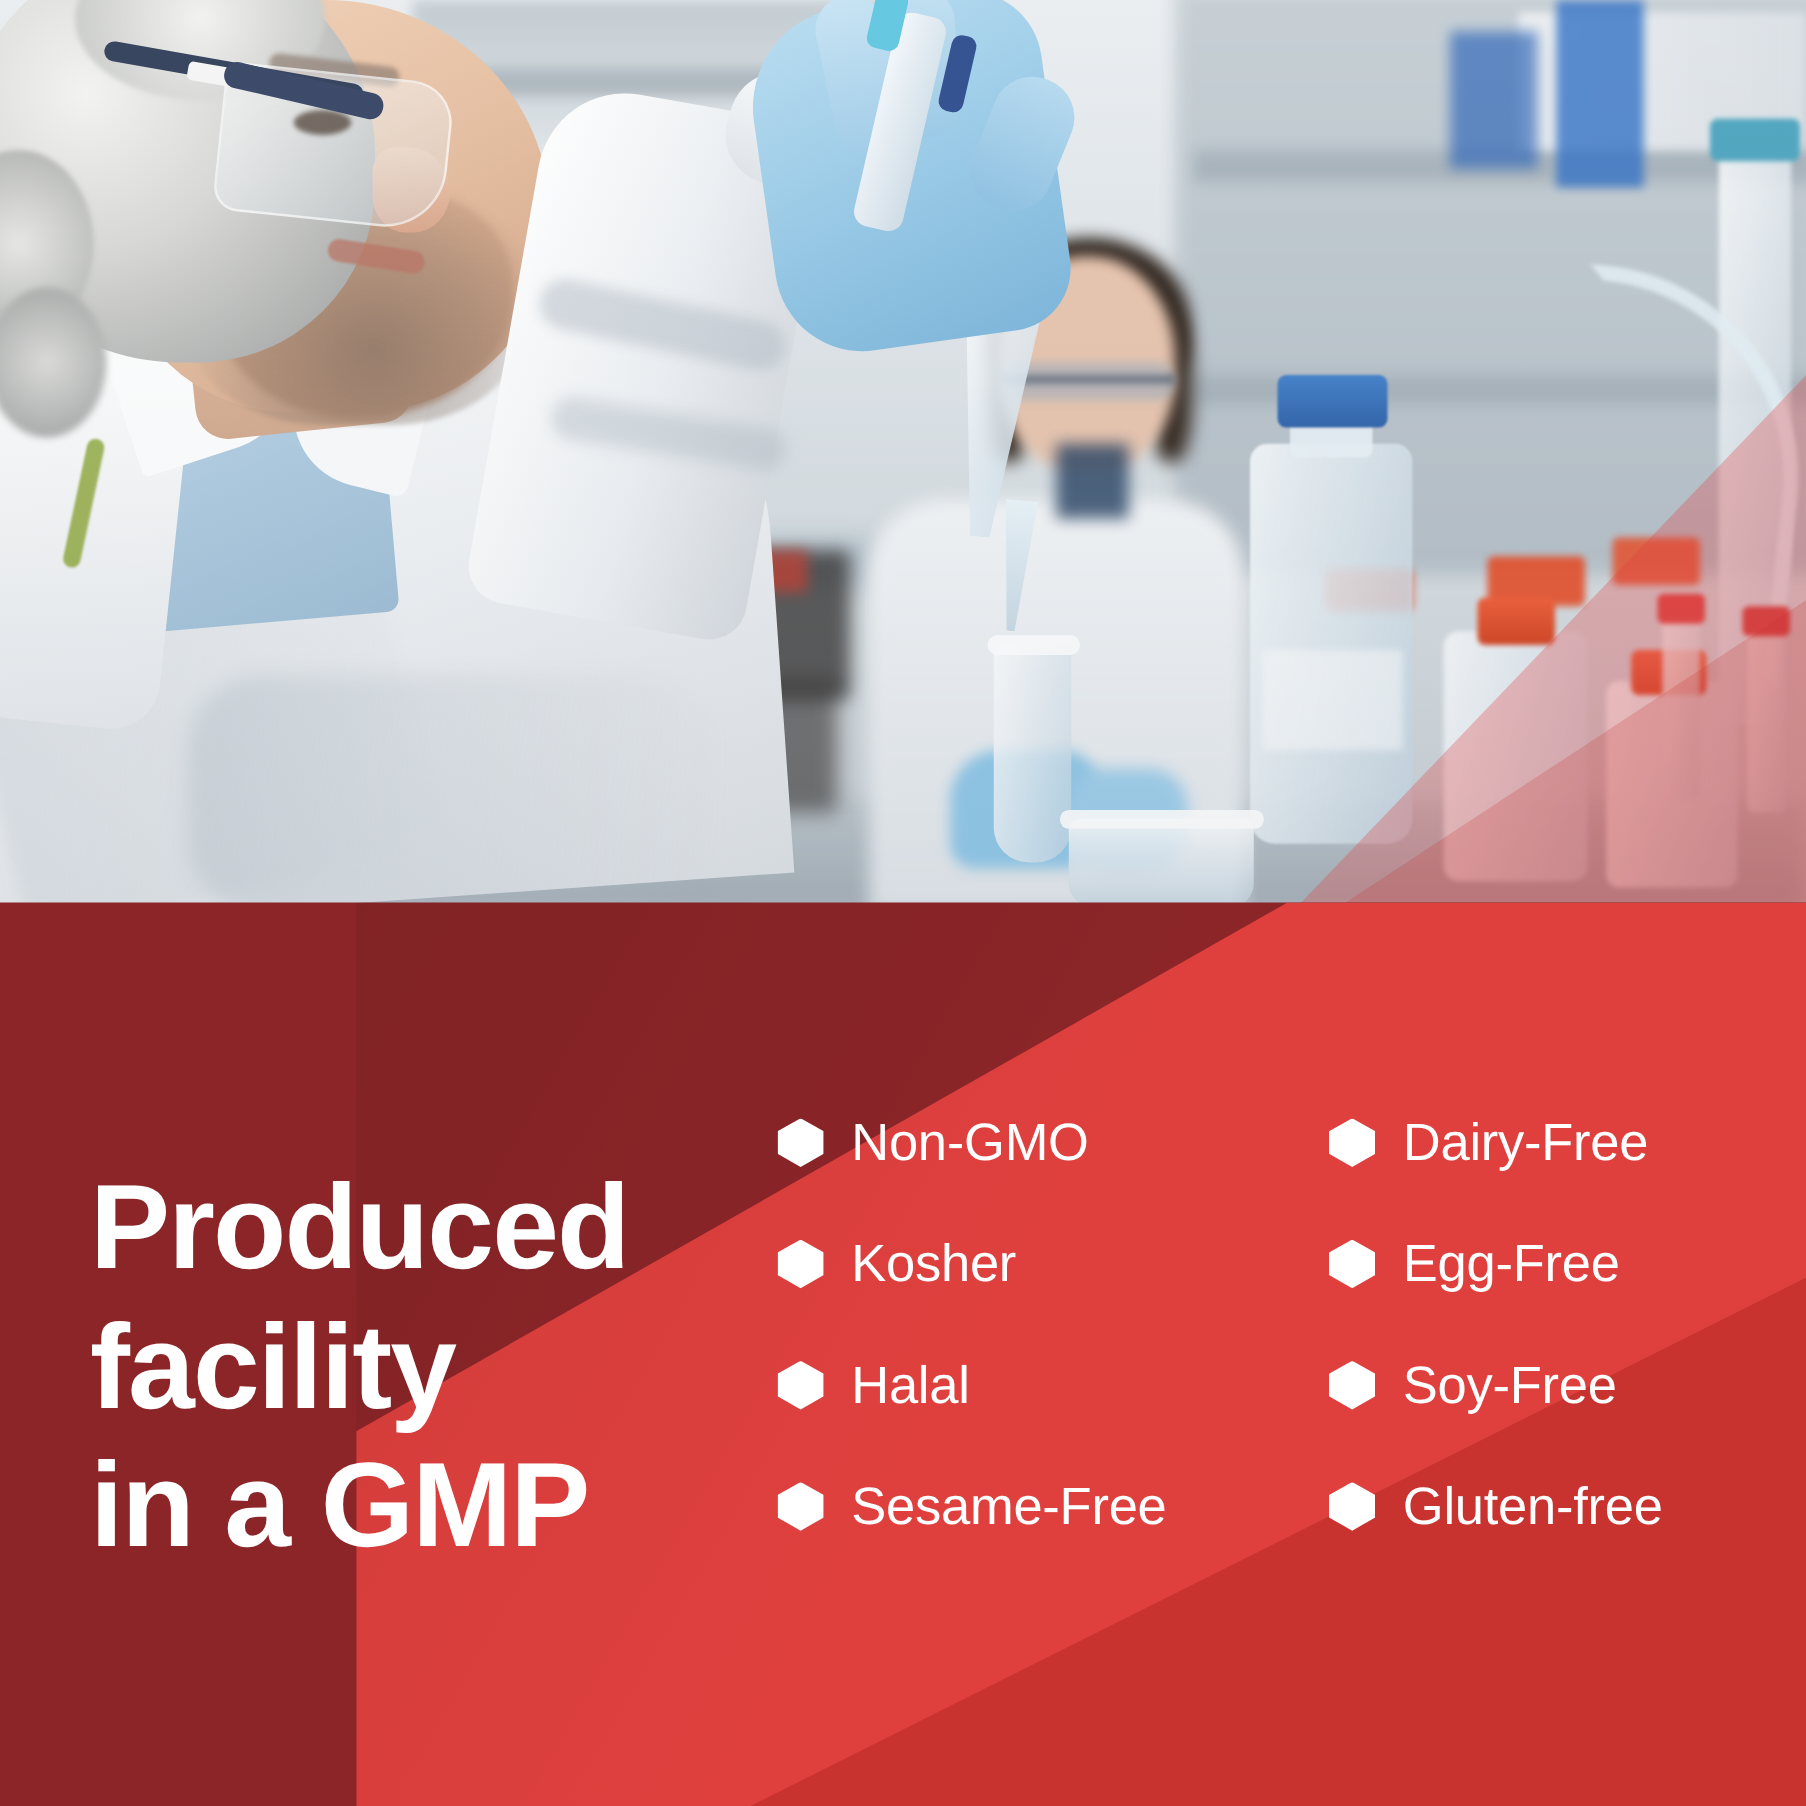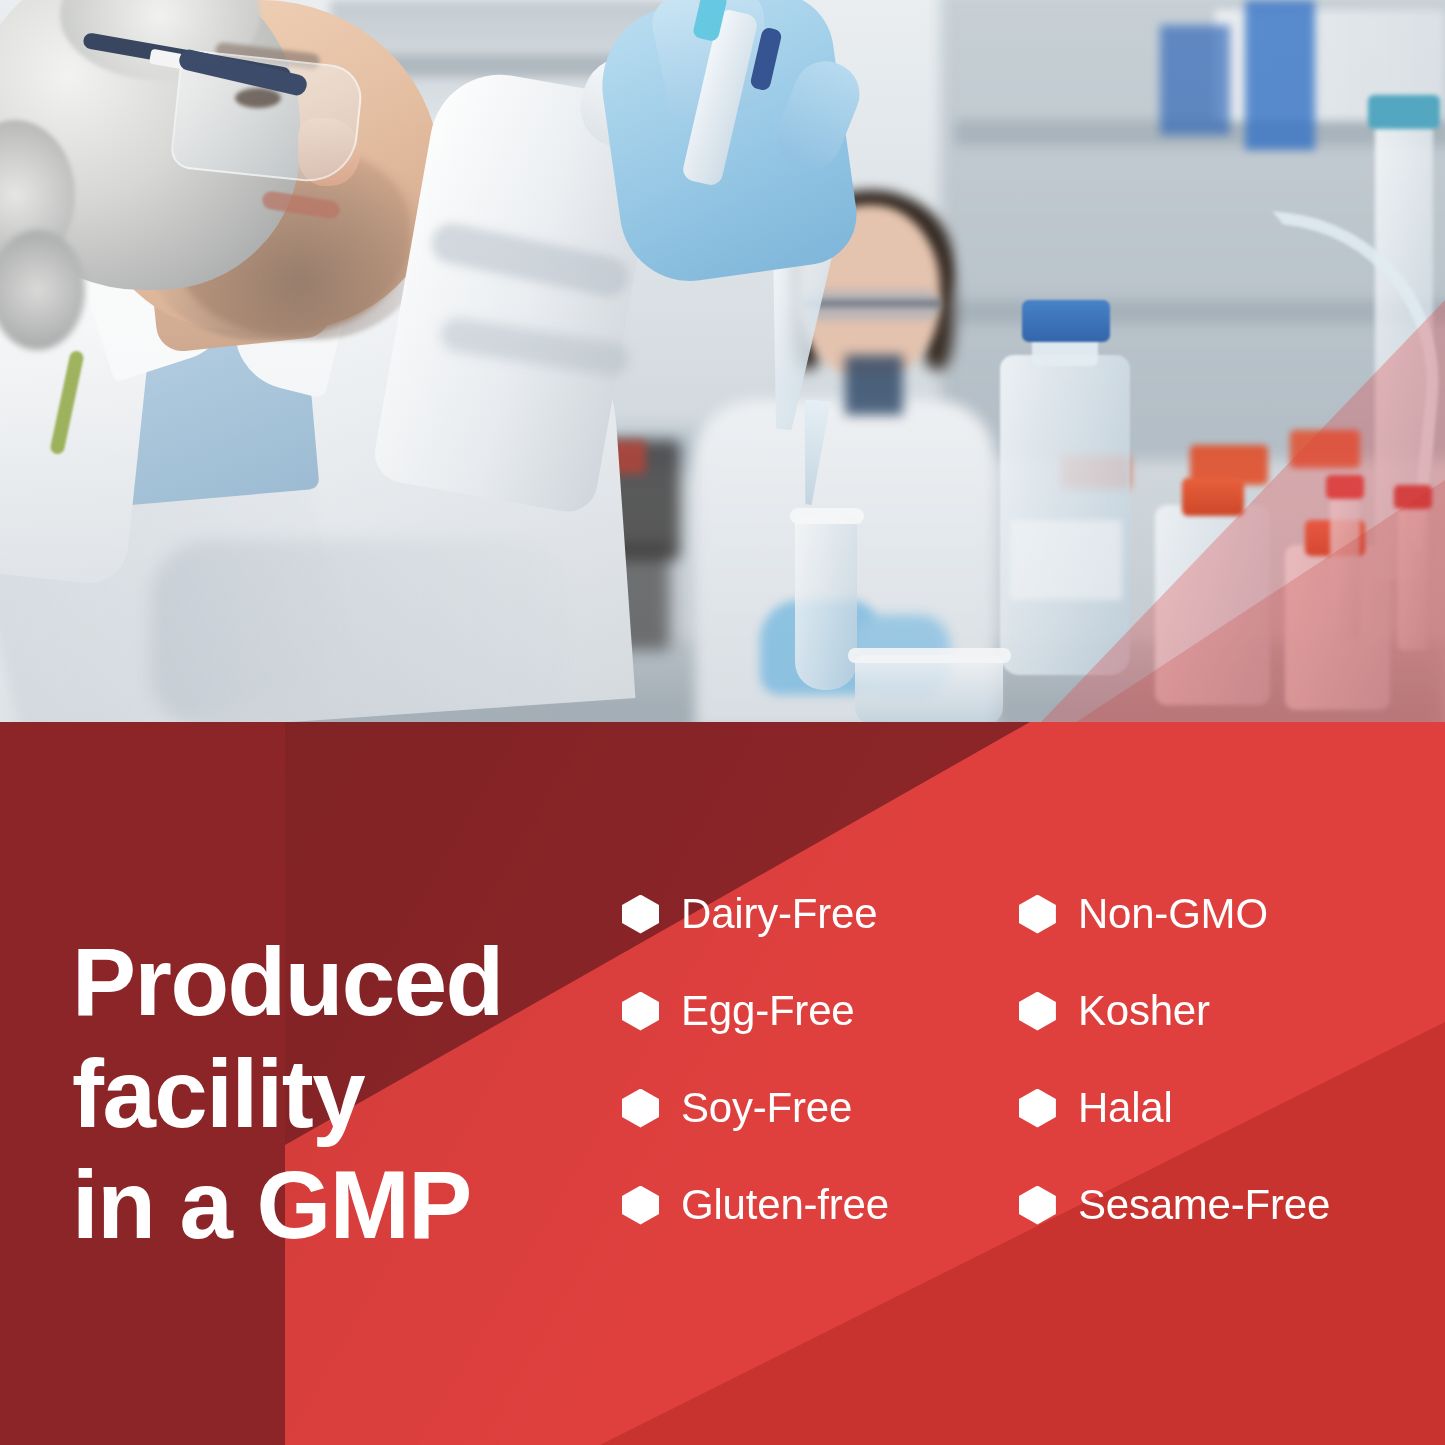--- a/index.html
+++ b/index.html
@@ -415,52 +415,52 @@
         <span class="l">Produced</span>
         <span class="l">facility</span>
         <span class="l">in a GMP</span>
       </h1>
 
       <div class="features">
 
         <div class="fcol">
           <div class="frow">
             <span class="hex"></span>
+            <span class="flabel">Non-GMO</span>
+          </div>
+          <div class="frow">
+            <span class="hex"></span>
+            <span class="flabel">Kosher</span>
+          </div>
+          <div class="frow">
+            <span class="hex"></span>
+            <span class="flabel">Halal</span>
+          </div>
+          <div class="frow">
+            <span class="hex"></span>
+            <span class="flabel">Sesame-Free</span>
+          </div>
+        </div>
+
+        <div class="fcol">
+          <div class="frow">
+            <span class="hex"></span>
             <span class="flabel">Dairy-Free</span>
           </div>
           <div class="frow">
             <span class="hex"></span>
             <span class="flabel">Egg-Free</span>
           </div>
           <div class="frow">
             <span class="hex"></span>
             <span class="flabel">Soy-Free</span>
           </div>
           <div class="frow">
             <span class="hex"></span>
             <span class="flabel">Gluten-free</span>
-          </div>
-        </div>
-
-        <div class="fcol">
-          <div class="frow">
-            <span class="hex"></span>
-            <span class="flabel">Non-GMO</span>
-          </div>
-          <div class="frow">
-            <span class="hex"></span>
-            <span class="flabel">Kosher</span>
-          </div>
-          <div class="frow">
-            <span class="hex"></span>
-            <span class="flabel">Halal</span>
-          </div>
-          <div class="frow">
-            <span class="hex"></span>
-            <span class="flabel">Sesame-Free</span>
           </div>
         </div>
 
       </div>
     </div>
   </div>
 
 </div>
 
 </body></html>

